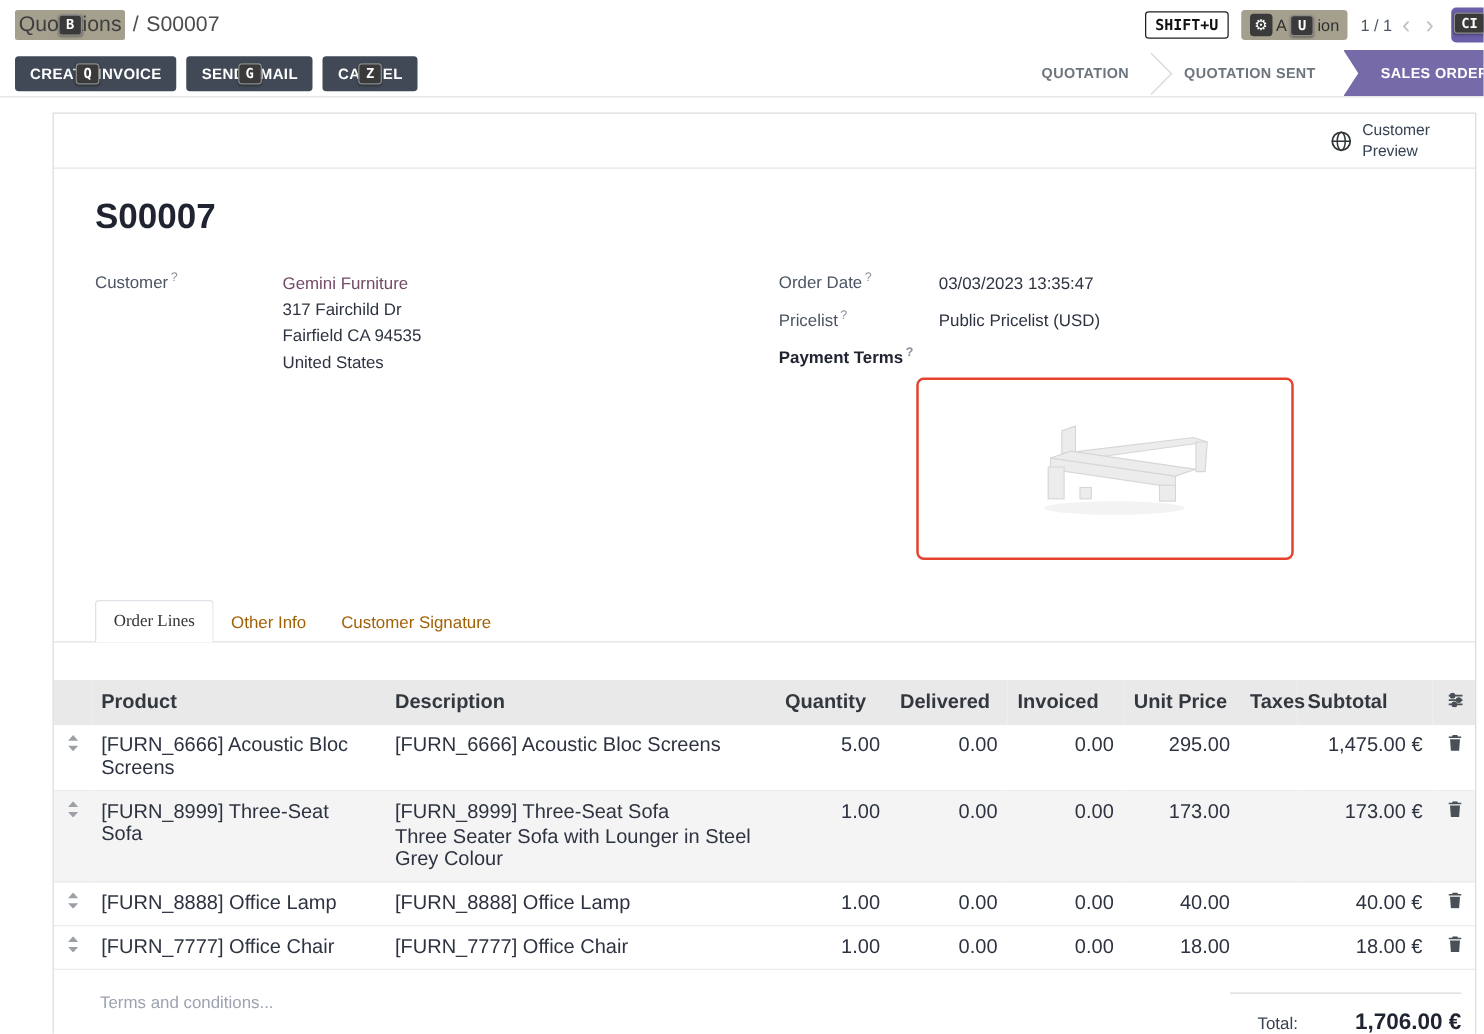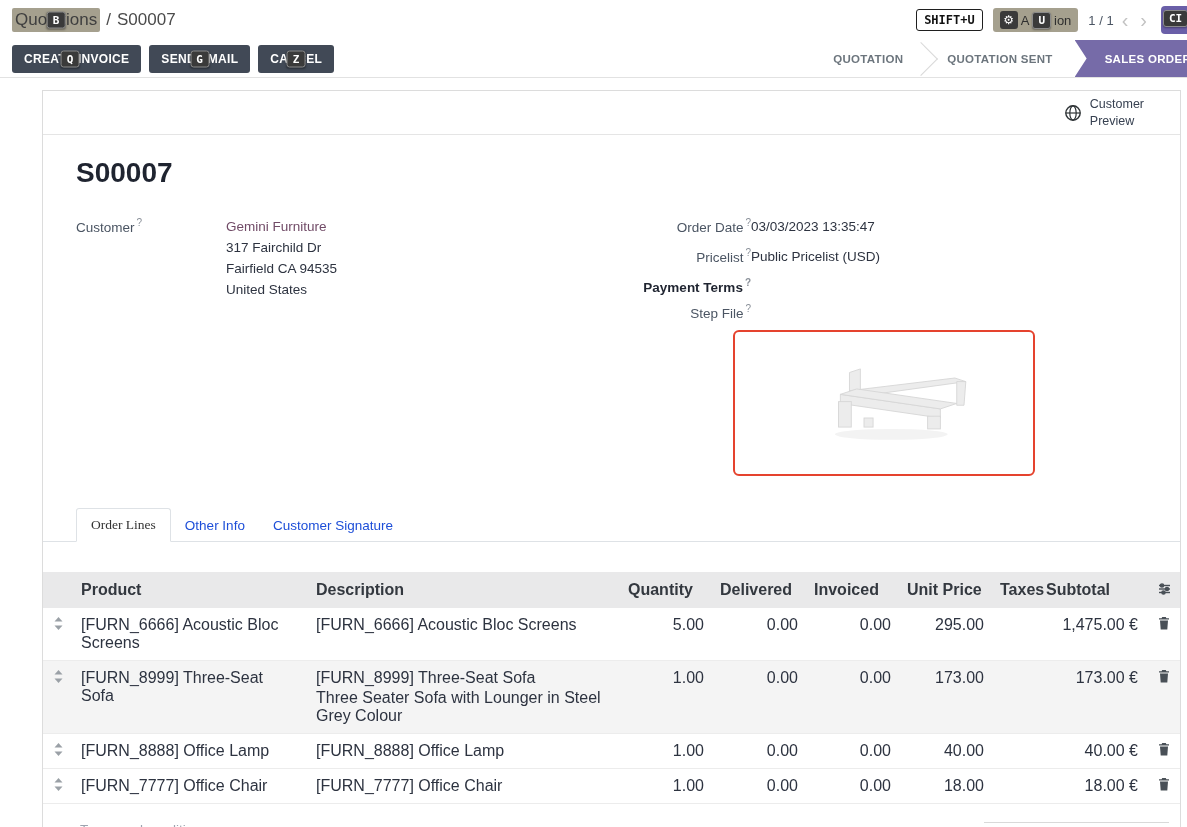--- a/index.html
+++ b/index.html
@@ -56,37 +56,37 @@
   .customer-preview .txt { font-size: 12.5px; color: #374151; line-height: 1.35; }
 
   .sheet-body { padding: 22px 0 0 0; }
   .pad { padding-left: 33px; padding-right: 10px; }
   .doc-title { font-size: 28px; font-weight: 700; color: #1f2430; margin-bottom: 28px; }
 
   .fields-grid { display: flex; }
   .fcol { width: 50%; }
   .field { display: flex; margin-bottom: 9px; font-size: 13.5px; }
   .flabel { width: 150px; flex-shrink: 0; color: #4b5563; }
-  .fcol-right .flabel { width: 128px; text-align: right; }
+  .fcol-right .flabel { width: 128px; }
   .flabel.bold { font-weight: 700; color: #1f2430; }
   sup.help { font-size: 10px; color: #8a9099; margin-left: 2px; }
   .fvalue { color: #2d3340; line-height: 1.55; }
   .link-purple { color: #714B67; text-decoration: none; cursor: pointer; text-align: center; }
 
   .stepfile-box { margin: 2px 0 0 110px; width: 302px; height: 146px;
     border: 2px solid #e5432e; border-radius: 6px; display: flex; align-items: center;
     justify-content: center; background: #fff; cursor: pointer; }
 
   
   .tabs { display: flex; align-items: flex-end; margin-top: 32px; padding-left: 33px;
     border-bottom: 1px solid #dee2e6; }
   .tab { font-size: 13.5px; padding: 8px 14px; cursor: pointer; }
   .tab.active { color: #333; background: #fff; border: 1px solid #dee2e6; border-bottom: 1px solid #fff;
     border-radius: 3px 3px 0 0; margin-bottom: -1px; font-weight: 400; font-family: Liberation Serif, serif; }
-  .tab.inactive { color: #1d4ed8; }
+  .tab.inactive { color: #a16207; }
 
   
   table.lines { width: 100%; border-collapse: collapse; table-layout: fixed; font-size: 16px; margin-top: 30px; }
   table.lines th { background: #e9e9ea; color: #33383f; font-weight: 700; text-align: left;
     padding: 9px 8px; white-space: nowrap; }
   table.lines td { padding: 8px; vertical-align: top; color: #2d3340; }
   table.lines tbody tr { border-bottom: 1px solid #ececec; }
   th.num, td.num { text-align: right; }
   tr.hl { background: #f4f4f4; }
   td.blue, .blue { color: #3273dc; }
@@ -214,25 +214,20 @@
             <div class="flabel">
               <span>Pricelist</span><sup class="help">?</sup>
             </div>
             <div class="fvalue">Public Pricelist (USD)</div>
           </div>
           <div class="field">
             <div class="flabel bold">
               <span>Payment Terms</span><sup class="help">?</sup>
             </div>
             <div class="fvalue"></div>
-          </div>
-          <div class="field" style="margin-top:4px;">
-            <div class="flabel">
-              <span>Step File</span><sup class="help">?</sup>
-            </div>
           </div>
           <div class="stepfile-box">
             <svg width="280" height="130" viewBox="0 0 300 143">
               <g fill="#ececec" stroke="#d6d6d6" stroke-width="1">
                 <ellipse cx="158" cy="106" rx="62" ry="6" fill="#f3f3f3" stroke="none"></ellipse>
                 <polygon points="112,38 124,34 124,64 112,68"></polygon>
                 <polygon points="112,58 228,44 240,48 124,64"></polygon>
                 <polygon points="102,62 212,78 212,88 102,72"></polygon>
                 <polygon points="102,62 120,56 230,72 212,78"></polygon>
                 <polygon points="230,48 240,48 238,74 230,74"></polygon>

